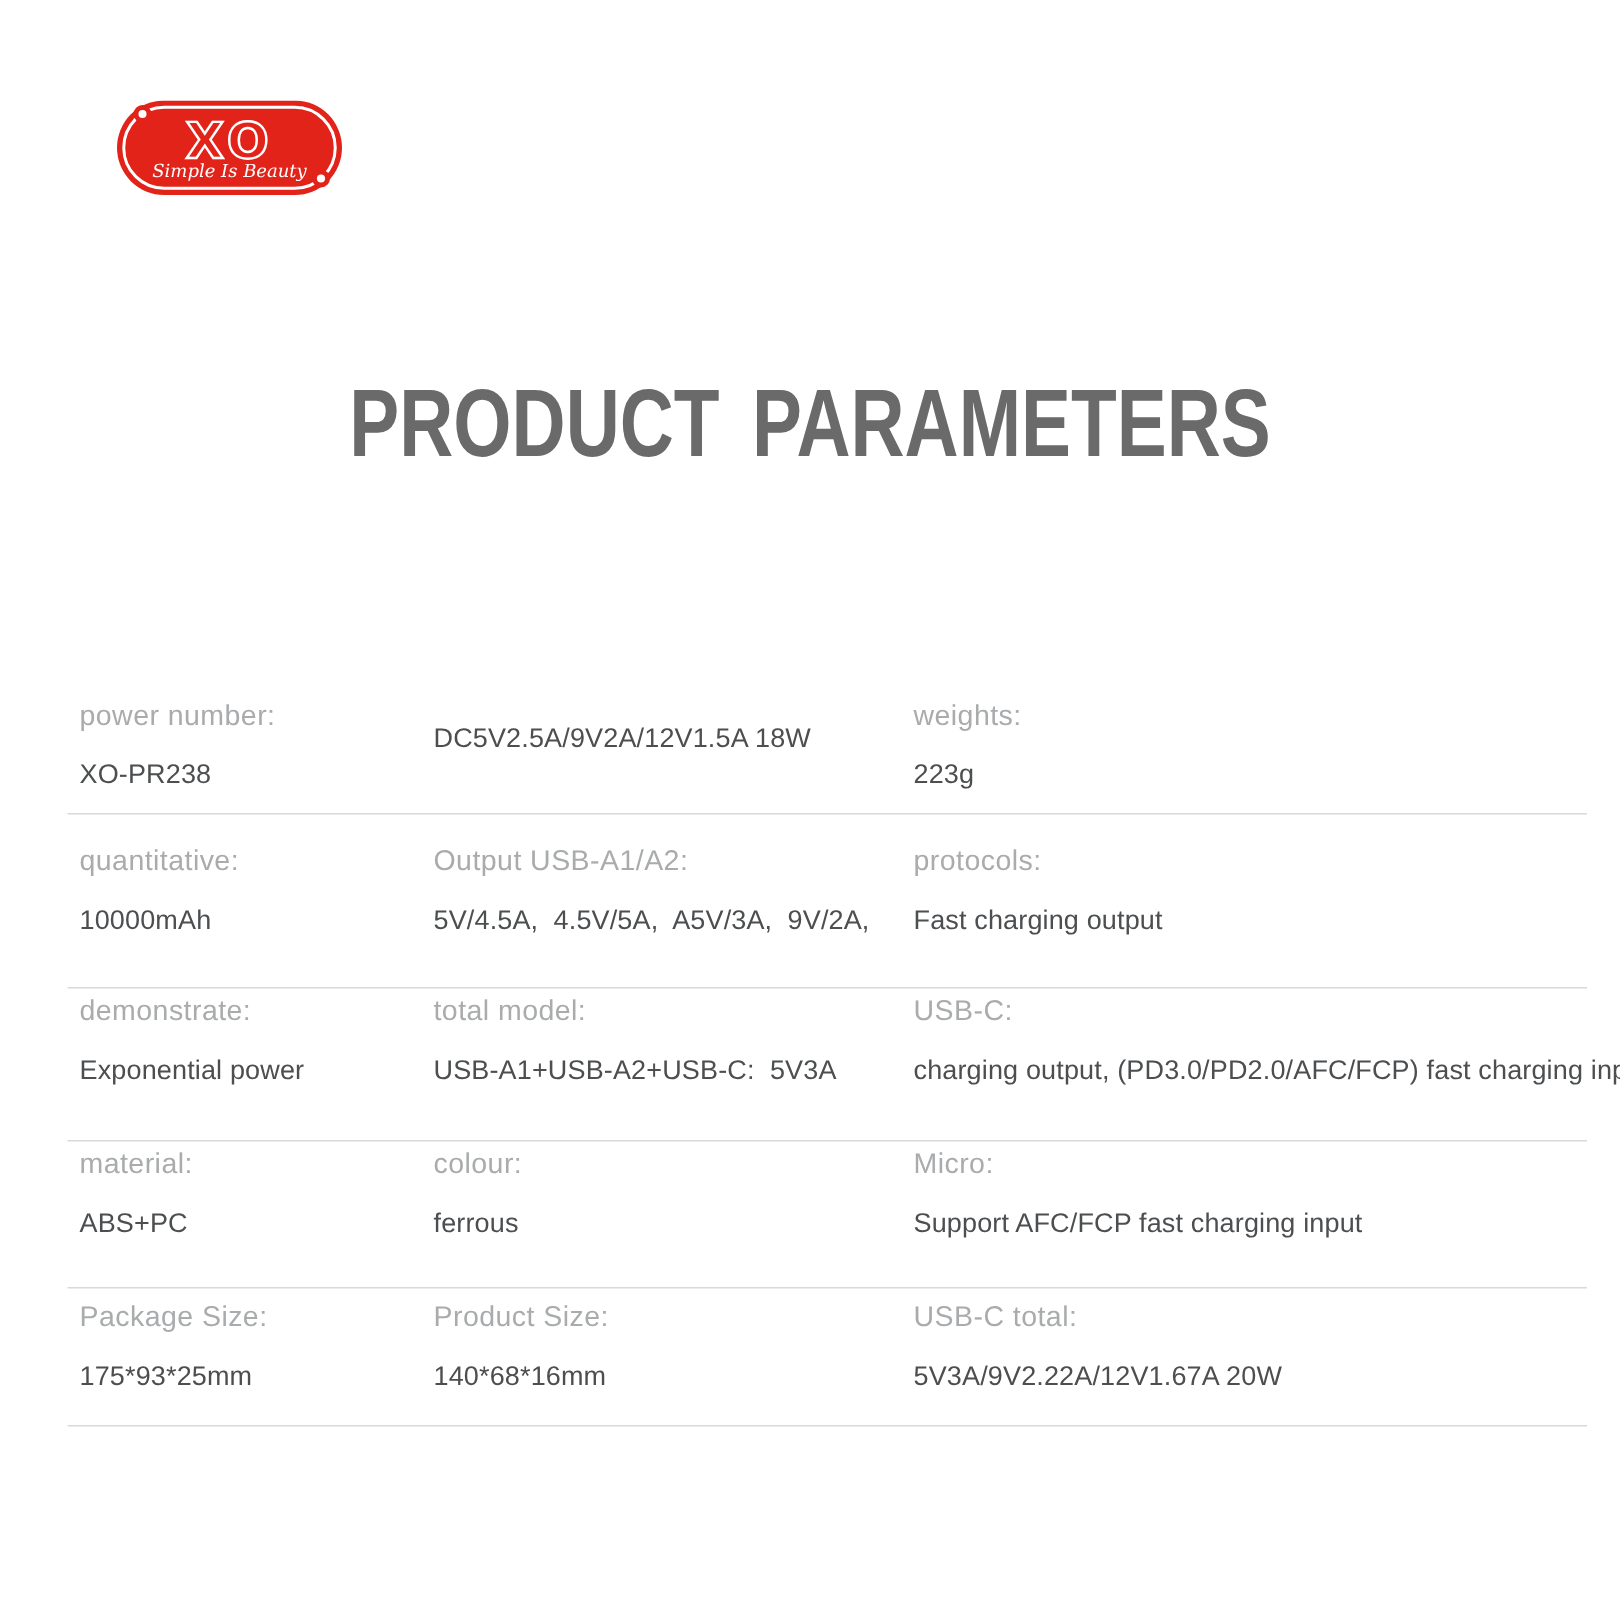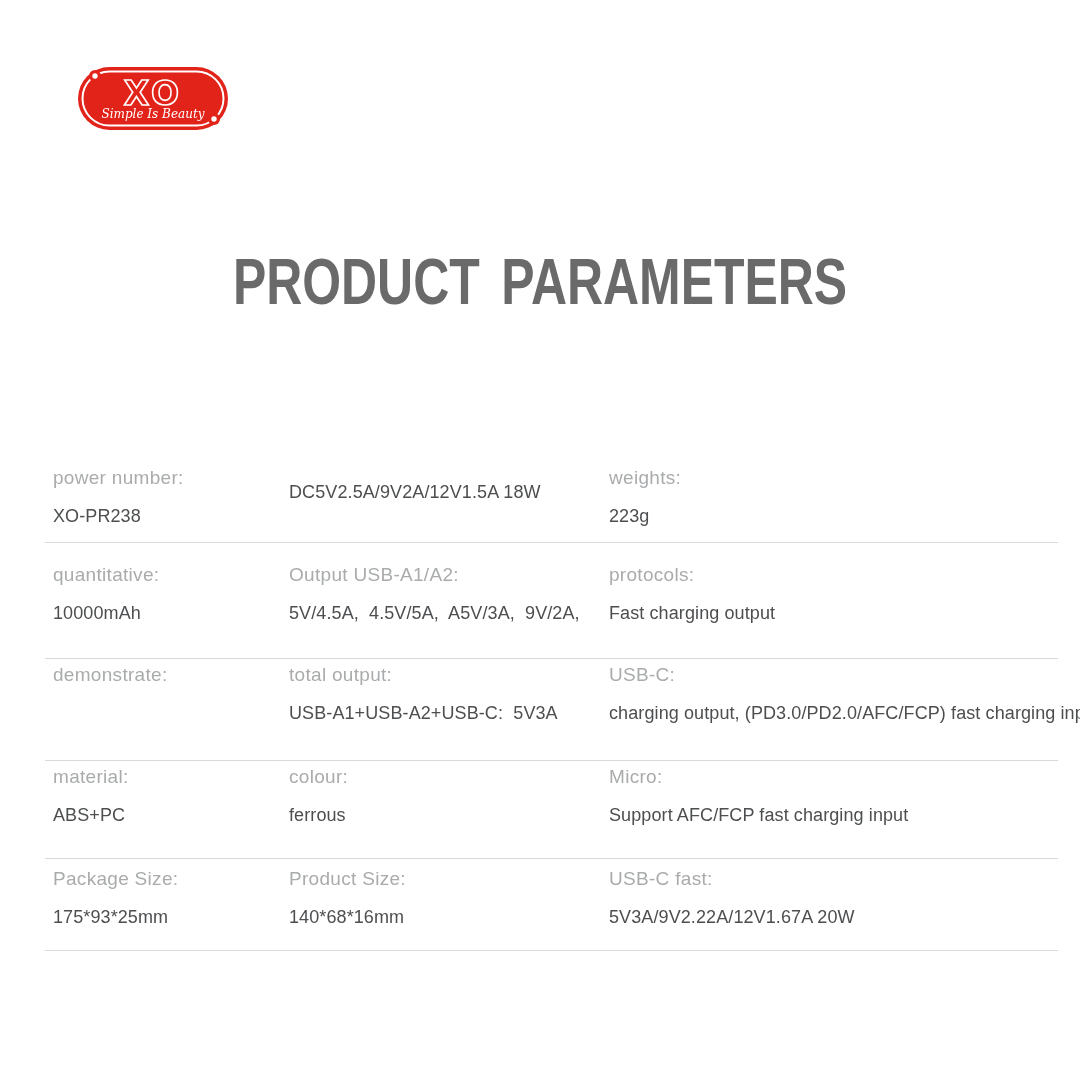--- a/index.html
+++ b/index.html
@@ -99,23 +99,27 @@
       <div class="cell-lines">
         <div class="cell-line">Fast charging output</div>
       </div>
     </div>
   </div>
   <div class="divider d2"></div>
 
   <div class="spec-row r3">
     <div class="cell c1">
       <div class="cell-label">demonstrate:</div>
+      <div class="cell-lines">
+        <div class="cell-line">Exponential power</div>
+        <div class="cell-line"></div>
+      </div>
     </div>
     <div class="cell c2">
-      <div class="cell-label">total output:</div>
+      <div class="cell-label">total model:</div>
       <div class="cell-lines">
         <div class="cell-line">USB-A1+USB-A2+USB-C:  5V3A</div>
         <div class="cell-line"></div>
       </div>
     </div>
     <div class="cell c3">
       <div class="cell-label">USB-C:</div>
       <div class="cell-lines">
         <div class="cell-line">charging output, (PD3.0/PD2.0/AFC/FCP) fast charging input</div>
       </div>
@@ -157,21 +161,21 @@
       </div>
     </div>
     <div class="cell c2">
       <div class="cell-label">Product Size:</div>
       <div class="cell-lines">
         <div class="cell-line">140*68*16mm</div>
         <div class="cell-line"></div>
       </div>
     </div>
     <div class="cell c3">
-      <div class="cell-label">USB-C fast:</div>
+      <div class="cell-label">USB-C total:</div>
       <div class="cell-lines">
         <div class="cell-line">5V3A/9V2.22A/12V1.67A 20W</div>
         <div class="cell-line"></div>
       </div>
     </div>
   </div>
   <div class="divider d5"></div>
 
 </div>
 

